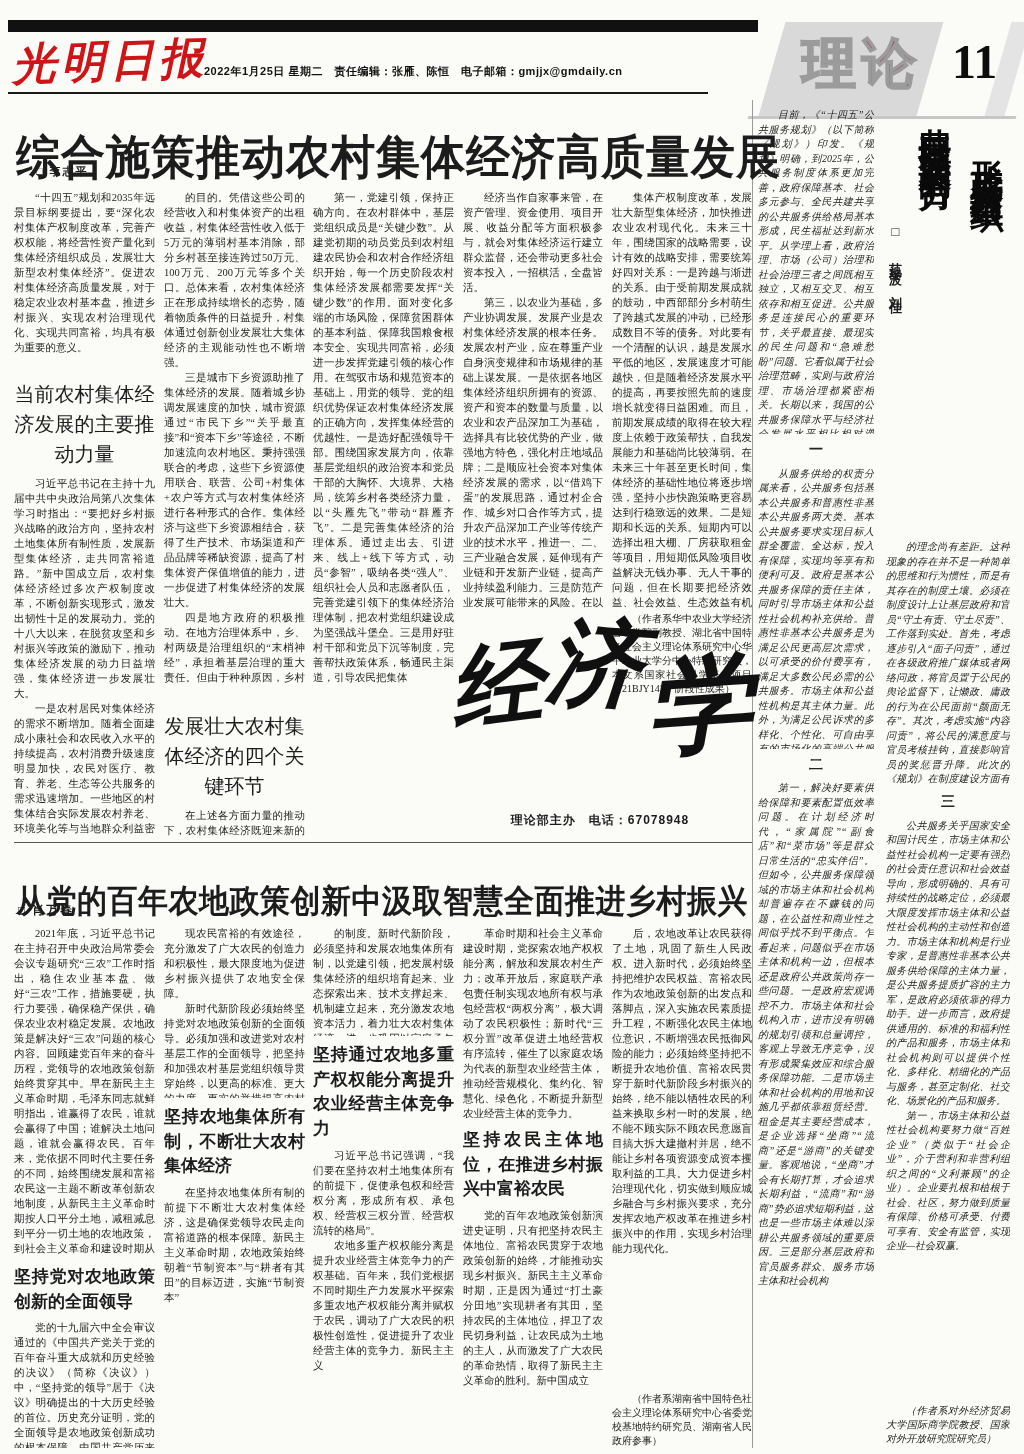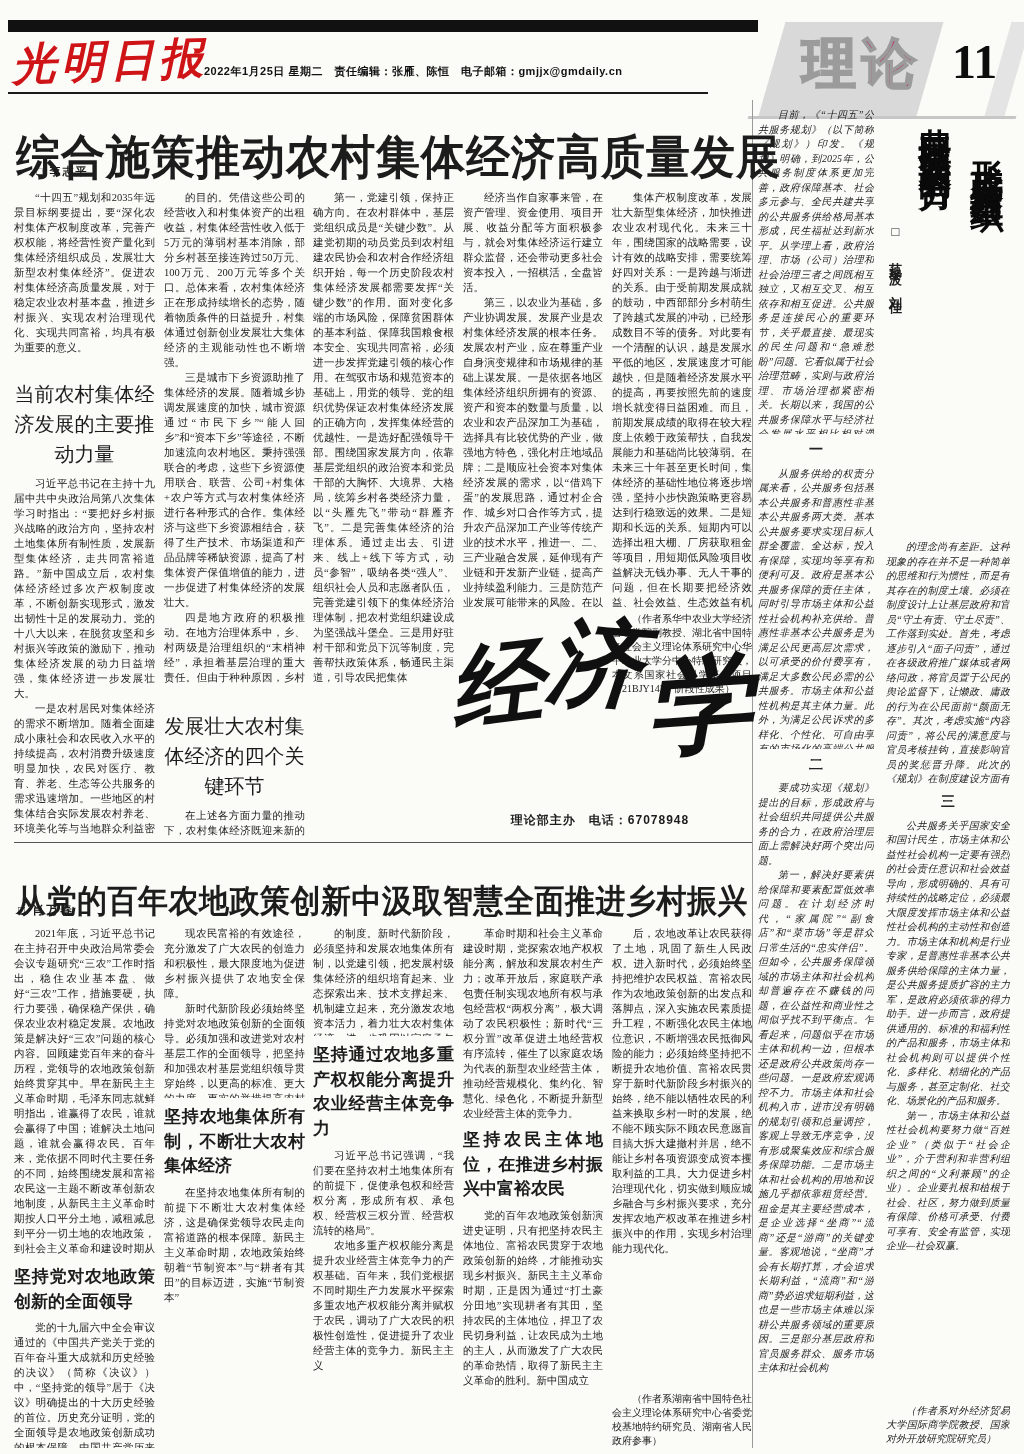--- a/index.html
+++ b/index.html
@@ -97,21 +97,21 @@
       </div>
     <h3 class="subhead">当前农村集体经济发展的主要推动力量</h3>
     <div class="slot grow">
         <p class="para">习近平总书记在主持十九届中共中央政治局第八次集体学习时指出：“要把好乡村振兴战略的政治方向，坚持农村土地集体所有制性质，发展新型集体经济，走共同富裕道路。”新中国成立后，农村集体经济经过多次产权制度改革，不断创新实现形式，激发出韧性十足的发展动力。党的十八大以来，在脱贫攻坚和乡村振兴等政策的激励下，推动集体经济发展的动力日益增强，集体经济进一步发展壮大。</p>
         <p class="para">一是农村居民对集体经济的需求不断增加。随着全面建成小康社会和农民收入水平的持续提高，农村消费升级速度明显加快，农民对医疗、教育、养老、生态等公共服务的需求迅速增加。一些地区的村集体结合实际发展农村养老、环境美化等与当地群众利益密切相关的产业项目，在扩大集体经济的同时，也为当地农民增加了稳定的基于成员权利的财产性收入。随着农村居民需求的不断升级，无论是为了获得村集体提供的公共服务，还是分享由此产生的财产性收入，农村居民都有促进集体经济发展的积极性。</p>
       </div>
   </div>
   <div class="col m-c2">
     <div class="slot" style="max-height:497px">
         <p class="para">的目的。凭借这些公司的经营收入和村集体资产的出租收益，村集体经营性收入低于5万元的薄弱村基本消除，部分乡村甚至接连跨过50万元、100万元、200万元等多个关口。总体来看，农村集体经济正在形成持续增长的态势，随着物质条件的日益提升，村集体通过创新创业发展壮大集体经济的主观能动性也不断增强。</p>
-        <p class="para">三是城市下乡资源助推了集体经济的发展。随着城乡协调发展速度的加快，城市资源通过“市民下乡”“能人回乡”和“资本下乡”等途径，不断加速流向农村地区。秉持强强联合的考虑，这些下乡资源使用联合、联营、公司+村集体+农户等方式与农村集体经济进行各种形式的合作。集体经济与这些下乡资源相结合，获得了生产技术、市场渠道和产品品牌等稀缺资源，提高了村集体资产保值增值的能力，进一步促进了村集体经济的发展壮大。</p>
+        <p class="para">三是城市下乡资源助推了集体经济的发展。随着城乡协调发展速度的加快，城市资源通过“市民下乡”“关乎最直接”和“资本下乡”等途径，不断加速流向农村地区。秉持强强联合的考虑，这些下乡资源使用联合、联营、公司+村集体+农户等方式与农村集体经济进行各种形式的合作。集体经济与这些下乡资源相结合，获得了生产技术、市场渠道和产品品牌等稀缺资源，提高了村集体资产保值增值的能力，进一步促进了村集体经济的发展壮大。</p>
         <p class="para">四是地方政府的积极推动。在地方治理体系中，乡、村两级是治理组织的“末梢神经”，承担着基层治理的重大责任。但由于种种原因，乡村却成为治理体系中最薄弱的环节。要增强这个薄弱环节，一个重要的前提是发展集体经济，提升村级治理的物质保障和经济实力。在脱贫攻坚和疫情防控过程中，一些集体经济发展较好的乡村，给困难群众买菜送米、提供分红收益和公益岗位，及时抵御返贫致困风险，成功担负起“第一道关口”的作用，对弥补地方治理短板起到立竿见影的效果。当前，大部分省份基于乡村富裕、基层稳定、保障善治等方面的考虑，在财政资金、金融信贷和土地使用上加大了对集体经济的政策支持力度，进一步提高了集体经济发展的积极性。</p>
       </div>
     <h3 class="subhead">发展壮大农村集体经济的四个关键环节</h3>
     <div class="slot grow">
         <p class="para">在上述各方面力量的推动下，农村集体经济既迎来新的发展机遇，也面临着工业转型、市场波动等带来的叠加风险。推动集体经济高质量发展，发展壮大农村集体经济，全面发挥其应有的作用，需抓好四个关键环节。</p>
       </div>
   </div>
   <div class="col m-c3">
     <div class="slot grow">
         <p class="para">第一，党建引领，保持正确方向。在农村群体中，基层党组织成员是“关键少数”。从建党初期的动员党员到农村组建农民协会和农村合作经济组织开始，每一个历史阶段农村集体经济发展都需要发挥“关键少数”的作用。面对变化多端的市场风险，保障贫困群体的基本利益、保障我国粮食根本安全、实现共同富裕，必须进一步发挥党建引领的核心作用。在驾驭市场和规范资本的基础上，用党的领导、党的组织优势保证农村集体经济发展的正确方向，发挥集体经营的优越性。一是选好配强领导干部。围绕国家发展方向，依靠基层党组织的政治资本和党员干部的大胸怀、大境界、大格局，统筹乡村各类经济力量，以“头雁先飞”带动“群雁齐飞”。二是完善集体经济的治理体系。通过走出去、引进来、线上+线下等方式，动员“参智”，吸纳各类“强人”、组织社会人员和志愿者队伍，完善党建引领下的集体经济治理体制，把农村党组织建设成为坚强战斗堡垒。三是用好驻村干部和党员下沉等制度，完善帮扶政策体系，畅通民主渠道，引导农民把集体</p>
@@ -194,21 +194,20 @@
   <div class="col r-col r-a">
     <div class="slot" style="max-height:326px">
         <p class="para">目前，《“十四五”公共服务规划》（以下简称《规划》）印发。《规划》明确，到2025年，公共服务制度体系更加完善，政府保障基本、社会多元参与、全民共建共享的公共服务供给格局基本形成，民生福祉达到新水平。从学理上看，政府治理、市场（公司）治理和社会治理三者之间既相互独立，又相互交叉、相互依存和相互促进。公共服务是连接民心的重要环节，关乎最直接、最现实的民生问题和“急难愁盼”问题。它看似属于社会治理范畴，实则与政府治理、市场治理都紧密相关。长期以来，我国的公共服务保障水平与经济社会发展水平相比相对滞后，能力上存在明显的弱项和短板，认识上存在诸多误区和盲区。在工业化、城镇化快速发展和老龄化问题凸显的背景下，公共服务保障水平的滞后性尤为突出。因此，夯实公共服务基础力量、高质量进行公共服务建设成为重要的时代课题。</p>
       </div>
     <div class="marker">一</div>
     <div class="slot" style="max-height:282px">
         <p class="para">从服务供给的权责分属来看，公共服务包括基本公共服务和普惠性非基本公共服务两大类。基本公共服务要求实现目标人群全覆盖、全达标，投入有保障，实现均等享有和便利可及。政府是基本公共服务保障的责任主体，同时引导市场主体和公益性社会机构补充供给。普惠性非基本公共服务是为满足公民更高层次需求，以可承受的价付费享有，满足大多数公民必需的公共服务。市场主体和公益性机构是其主体力量。此外，为满足公民诉求的多样化、个性化、可自由享有的市场化的高端公共服务，政府要制定规则，优化营商环境，确保相关产业规范可持续发展。公共服务供给的底层逻辑是“政府+市场主体与机构+公民”的公共服务共建共治共享机制。其中政府治理是一套系统完整、自上而下的目标责任体系和指标治理机制，属于强建构的秩序；而市场主体与社会机构是自下而上的自发性的组织，属于强自发性秩序。两种秩序虽属性不同，但目标是相同的，通过二者间的整合和耦合，一定能够形成公共服务供给的强大合力。</p>
       </div>
     <div class="marker">二</div>
     <div class="slot grow">
-        <p class="para">要成功实现《规划》提出的目标，形成政府与社会组织共同提供公共服务的合力，在政府治理层面上需解决好两个突出问题。</p>
         <p class="para">第一，解决好要素供给保障和要素配置低效率问题。在计划经济时代，“家属院”“副食店”和“菜市场”等是群众日常生活的“忠实伴侣”。但如今，公共服务保障领域的市场主体和社会机构却普遍存在不赚钱的问题，在公益性和商业性之间似乎找不到平衡点。乍看起来，问题似乎在市场主体和机构一边，但根本还是政府公共政策尚存一些问题。一是政府宏观调控不力。市场主体和社会机构入市，进市没有明确的规划引领和总量调控，客观上导致无序竞争，没有形成聚集效应和综合服务保障功能。二是市场主体和社会机构的用地和设施几乎都依靠租赁经营。租金是其主要经营成本，是企业选择“坐商”“流商”还是“游商”的关键变量。客观地说，“坐商”才会有长期打算，才会追求长期利益，“流商”和“游商”势必追求短期利益，这也是一些市场主体难以深耕公共服务领域的重要原因。三是部分基层政府和官员服务群众、服务市场主体和社会机构</p>
       </div>
   </div>
 
   <div class="col r-col r-b">
     <div class="slot" style="max-height:246px">
         <p class="para">的理念尚有差距。这种现象的存在并不是一种简单的思维和行为惯性，而是有其存在的制度土壤。必须在制度设计上让基层政府和官员“守土有责、守土尽责”、工作落到实处。首先，考虑逐步引入“面子问责”，通过在各级政府推广媒体或者网络问政，将官员置于公民的舆论监督下，让懒政、庸政的行为在公民面前“颜面无存”。其次，考虑实施“内容问责”，将公民的满意度与官员考核挂钩，直接影响官员的奖惩晋升降。此次的《规划》在制度建设方面有了明显加强，明确提出了“严”“实”结合的目标管理和指标治理体系，其22项主要指标中包括了7项约束性指标和15项预期性指标，涵盖了“七有两保障”。“七有”是幼有善育、学有优教、劳有厚得、病有良医、老有颐养、住有宜居、弱有众扶；“两保障”是文体服务保障和优军服务保障。例如，高中阶段教育毛入学率≥92%、基本医疗保险参保率≥95%、基本养老保险参保率达95%等。《规划》还强调，人口净流入的大城市要大力发展保障性租赁住房，因地制宜发展共有产权住房，主要解决新市民、青年人等群体的住房困难问题。</p>
       </div>
     <div class="marker">三</div>
     <div class="slot grow">

